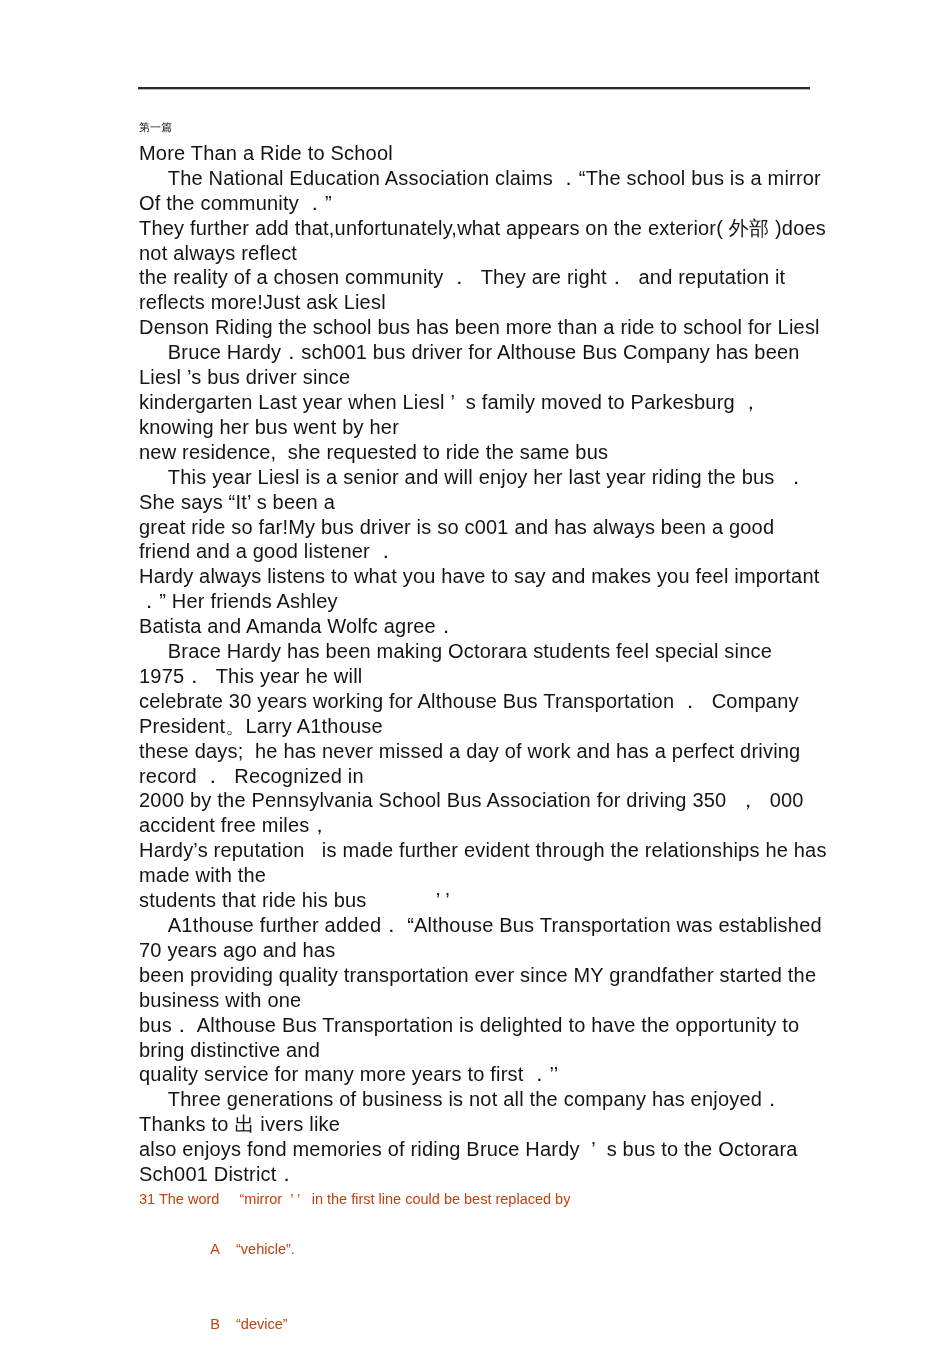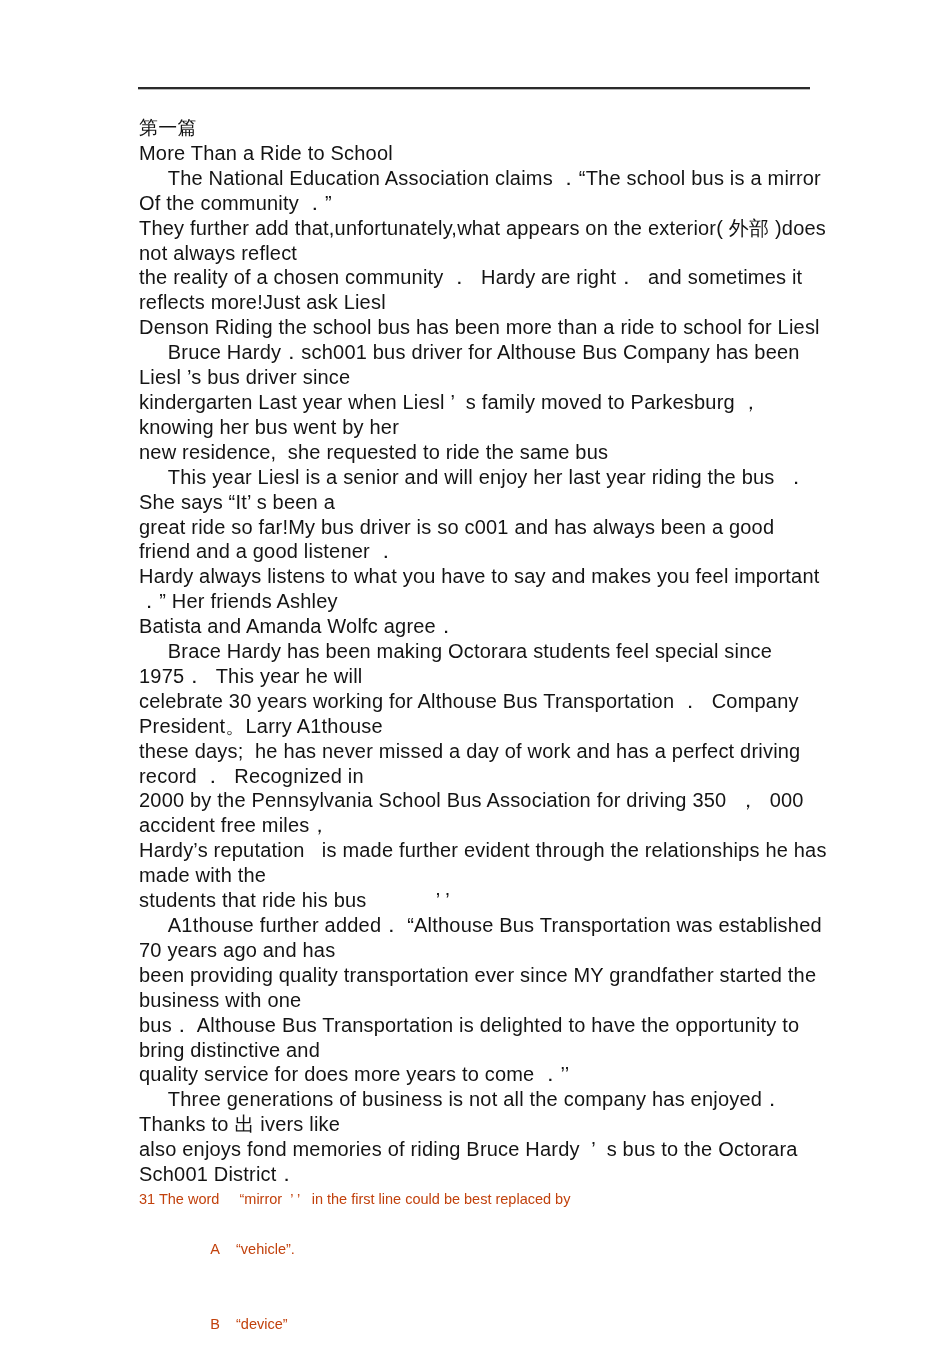--- a/index.html
+++ b/index.html
@@ -40,22 +40,22 @@
   }
   .line {
     font-size: 20px;
     line-height: 24.9px;
     white-space: pre-wrap;
     letter-spacing: 0.01em;
     color: #141414;
     min-height: 24.9px;
   }
   .cjk {
-    font-family: Liberation Serif, serif;
-    font-size: 19px;
+    font-family: Liberation Mono, monospace;
+    font-size: 11px;
   }
   .label-line {
     font-size: 14.5px;
     line-height: 24.9px;
     white-space: pre-wrap;
     color: #c2410c;
   }
   
   .opt-indent-a { padding-left: 39px; }
   .opt-indent-b { padding-left: 28px; }
@@ -70,21 +70,21 @@
 
   <div class="content">
 
     <div class="line cjk">第一篇</div>
 
     <div class="line">More Than a Ride to School</div>
 
     <div>
       <div class="line">     The National Education Association claims ．“The school bus is a mirror Of the community ．”</div>
       <div class="line">They further add that,unfortunately,what appears on the exterior( 外部 )does not always reflect</div>
-      <div class="line">the reality of a chosen community ．  Hardy are right．  and sometimes it reflects more!Just ask Liesl</div>
+      <div class="line">the reality of a chosen community ．  They are right．  and reputation it reflects more!Just ask Liesl</div>
       <div class="line">Denson Riding the school bus has been more than a ride to school for Liesl</div>
     </div>
 
     <div>
       <div class="line">     Bruce Hardy．sch001 bus driver for Althouse Bus Company has been Liesl ’s bus driver since</div>
       <div class="line">kindergarten Last year when Liesl ’  s family moved to Parkesburg ，  knowing her bus went by her</div>
       <div class="line">new residence,  she requested to ride the same bus</div>
     </div>
 
     <div>
@@ -100,21 +100,21 @@
       <div class="line">these days;  he has never missed a day of work and has a perfect driving record ．  Recognized in</div>
       <div class="line">2000 by the Pennsylvania School Bus Association for driving 350  ，  000 accident free miles，</div>
       <div class="line">Hardy’s reputation   is made further evident through the relationships he has made with the</div>
       <div class="line">students that ride his bus            ’ ’</div>
     </div>
 
     <div>
       <div class="line">     A1thouse further added． “Althouse Bus Transportation was established 70 years ago and has</div>
       <div class="line">been providing quality transportation ever since MY grandfather started the business with one</div>
       <div class="line">bus． Althouse Bus Transportation is delighted to have the opportunity to bring distinctive and</div>
-      <div class="line">quality service for does more years to come ．’’</div>
+      <div class="line">quality service for many more years to first ．’’</div>
     </div>
 
     <div>
       <div class="line">     Three generations of business is not all the company has enjoyed．  Thanks to 出 ivers like</div>
       <div class="line">also enjoys fond memories of riding Bruce Hardy  ’  s bus to the Octorara Sch001 District．</div>
     </div>
 
     <div>
       <div class="label-line q-line">31 The word     “mirror  ’ ’   in the first line could be best replaced by</div>
       <div class="label-line opt-indent-a">

